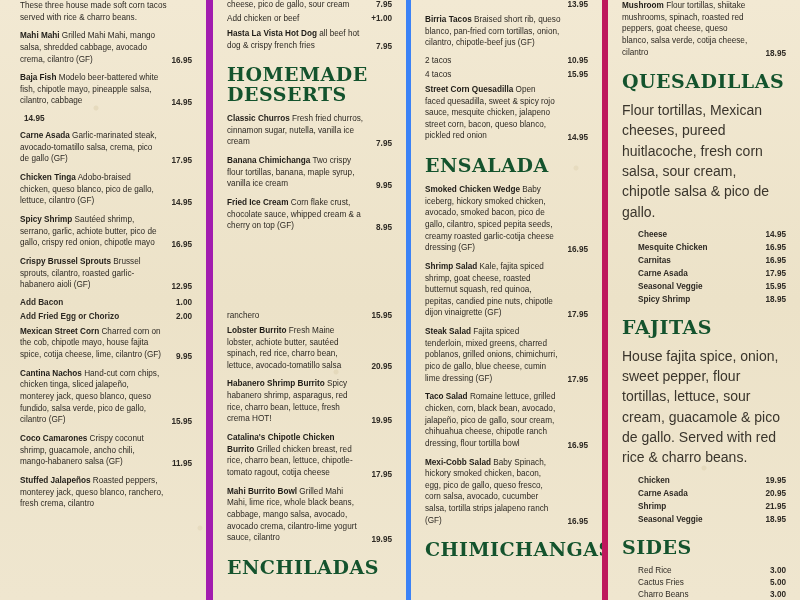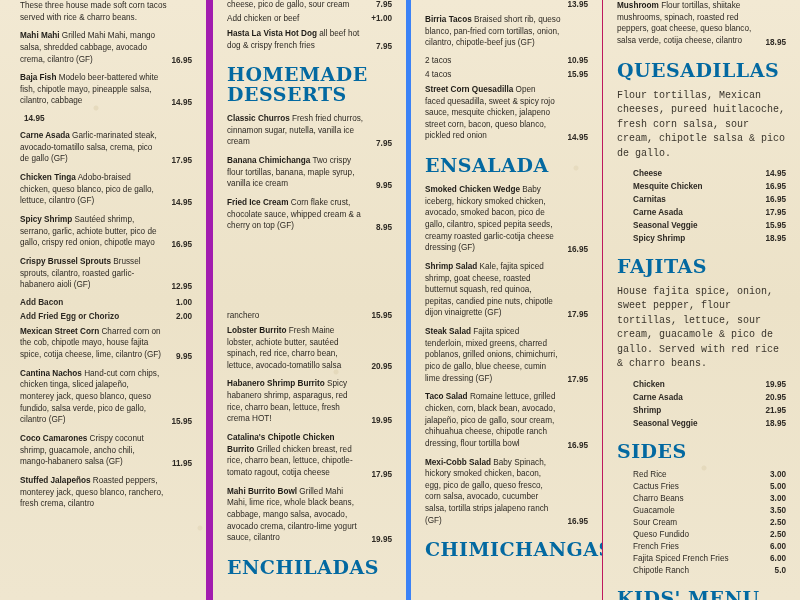--- a/index.html
+++ b/index.html
@@ -25,34 +25,34 @@
   .page{position:relative;width:800px;height:600px;display:flex;}
   .col{
     position:relative;
     padding:0 14px;
     box-sizing:border-box;
     overflow:hidden;
   }
   .col1{width:206px;padding-left:20px;}
   .col2{width:200px;border-left:7px solid #a21caf;}
   .col3{width:196px;border-left:5px solid #3b82f6;}
-  .col4{width:198px;border-left:1px solid #be185d;}
+  .col4{width:198px;border-left:6px solid #be185d;}
 
   .section-head{
     font-family:"DejaVu Serif", serif;
     font-weight:bold;
     font-size:19px;
     letter-spacing:.5px;
-    color:#0369a1;
+    color:#14532d;
     line-height:1.05;
     margin:14px 0 8px 0;
     text-transform:uppercase;
   }
   .intro{
-    font-size:10px;line-height:1.45;color:#3a352c;margin:0 0 8px 0;font-family:Liberation Mono, monospace;
+    font-size:14px;line-height:1.45;color:#3a352c;margin:0 0 8px 0;
   }
   .item{
     display:flex;align-items:flex-start;justify-content:space-between;
     gap:6px;margin:0 0 7px 0;
   }
   .item .txt{font-size:8.2px;line-height:1.42;flex:1;}
   .item .nm{font-weight:bold;color:#1f1c17;}
   .item .price{
     font-size:8.2px;font-weight:bold;color:#2e2a24;white-space:nowrap;
     align-self:flex-end;padding-left:4px;

